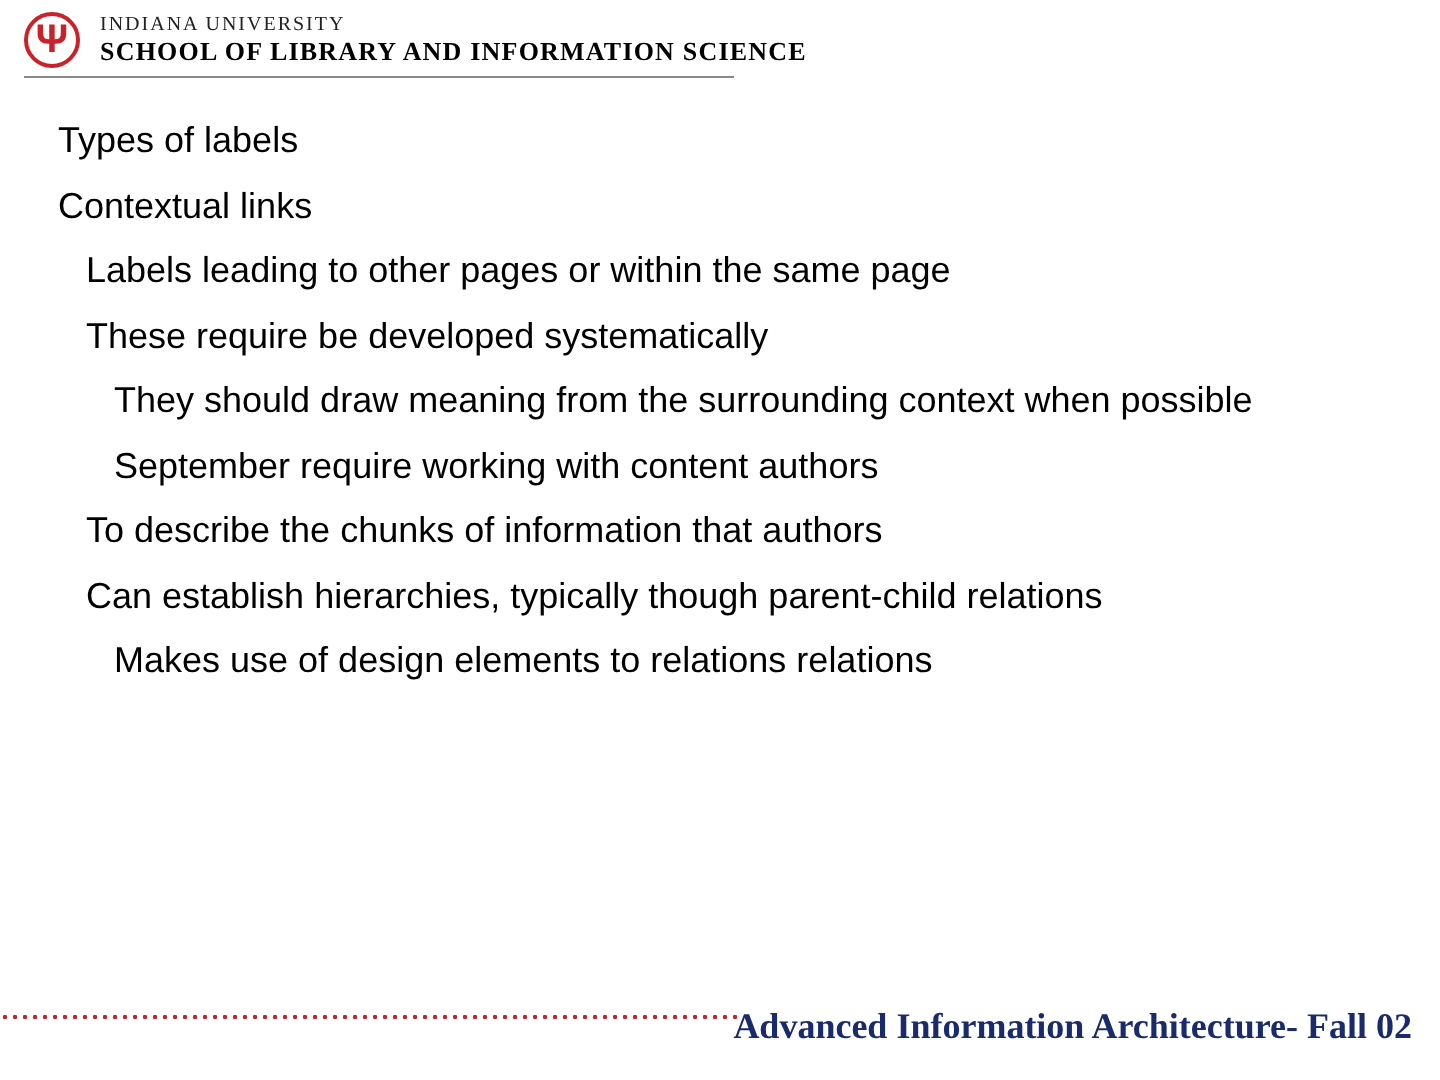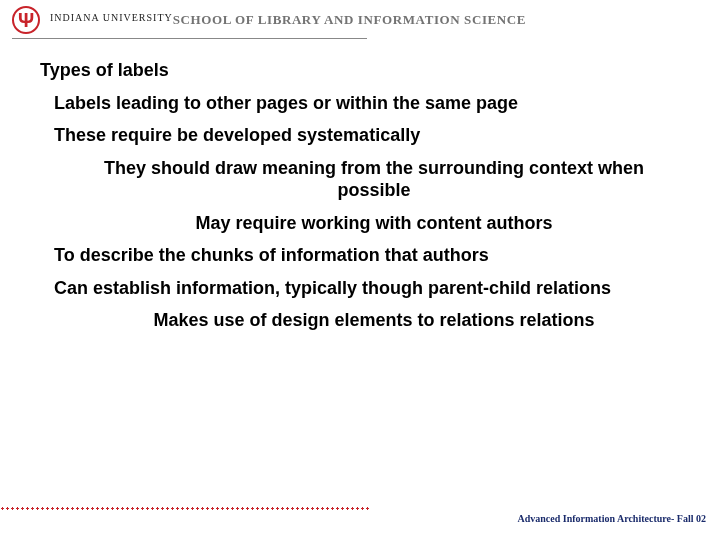--- a/index.html
+++ b/index.html
@@ -17,58 +17,58 @@
     gap: 10px;
   }
   .psi {
     width: 28px; height: 28px;
     border: 2px solid #c8232a;
     border-radius: 50%;
     display: flex; align-items: center; justify-content: center;
     font-size: 20px; font-weight: bold; color: #c8232a;
     line-height: 1;
   }
-  .header-text { display: flex; flex-direction: row; text-align: center; }
+  .header-text { display: flex; flex-direction: column; }
   .univ {
     font-family: Georgia, 'Times New Roman', serif;
     font-size: 10px;
     letter-spacing: 1px;
     color: #222;
   }
   .school {
     font-family: Georgia, 'Times New Roman', serif;
     font-weight: bold;
     font-size: 13px;
     letter-spacing: 0.6px;
-    color: #737373;
+    color: #000000;
   }
   .hr-line {
     width: 355px;
     height: 1px;
     background: #888;
     margin: 4px 0 0 12px;
   }
   .content {
-    padding: 20px 40px 0 40px;
+    padding: 20px 40px 0 29px;
     font-size: 18px;
-    font-weight: bold;
+    font-weight: normal;
     color: #000;
     line-height: 1.25;
   }
   .content > div { margin-bottom: 10px; }
   .lvl1 { margin-left: 0; }
   .lvl2 { margin-left: 14px; }
-  .lvl3 { margin-left: 28px; text-align: center; }
+  .lvl3 { margin-left: 28px; }
   .footer {
     position: absolute;
     bottom: 16px;
     right: 14px;
     font-family: Georgia, 'Times New Roman', serif;
     font-weight: bold;
-    font-size: 10px;
+    font-size: 18px;
     color: #1a2b6b;
   }
   .dots {
     position: absolute;
     bottom: 30px;
     left: 0;
     width: 370px;
     height: 4px;
   }
   .dots::before {
@@ -88,24 +88,25 @@
   <div class="header-text">
     <div class="univ">INDIANA UNIVERSITY</div>
     <div class="school">SCHOOL OF LIBRARY AND INFORMATION SCIENCE</div>
   </div>
 </div>
 <div class="hr-line"></div>
 
 <div class="content">
   <div class="lvl1">Types of labels</div>
 
+  <div class="lvl1">Contextual links</div>
   <div class="lvl2">Labels leading to other pages or within the same page</div>
   <div class="lvl2">These require be developed systematically</div>
   <div class="lvl3">They should draw meaning from the surrounding context when possible</div>
-  <div class="lvl3">May require working with content authors</div>
+  <div class="lvl3">September require working with content authors</div>
 
   <div class="lvl2">To describe the chunks of information that authors</div>
-  <div class="lvl2">Can establish information, typically though parent-child relations</div>
+  <div class="lvl2">Can establish hierarchies, typically though parent-child relations</div>
   <div class="lvl3">Makes use of design elements to relations relations</div>
 </div>
 
 <div class="dots"></div>
 <div class="footer">Advanced Information Architecture- Fall 02</div>
 
 </body></html>

